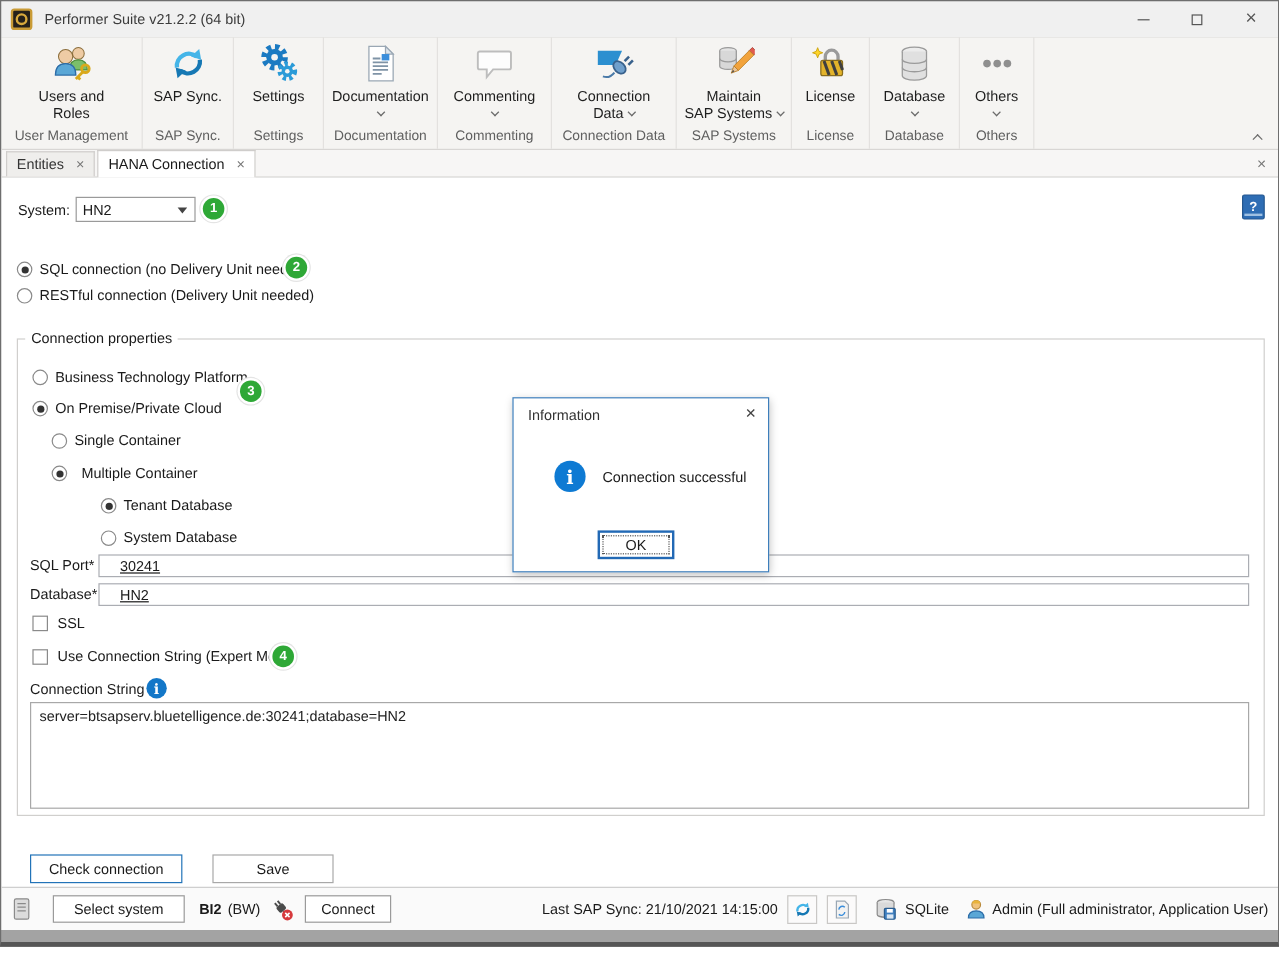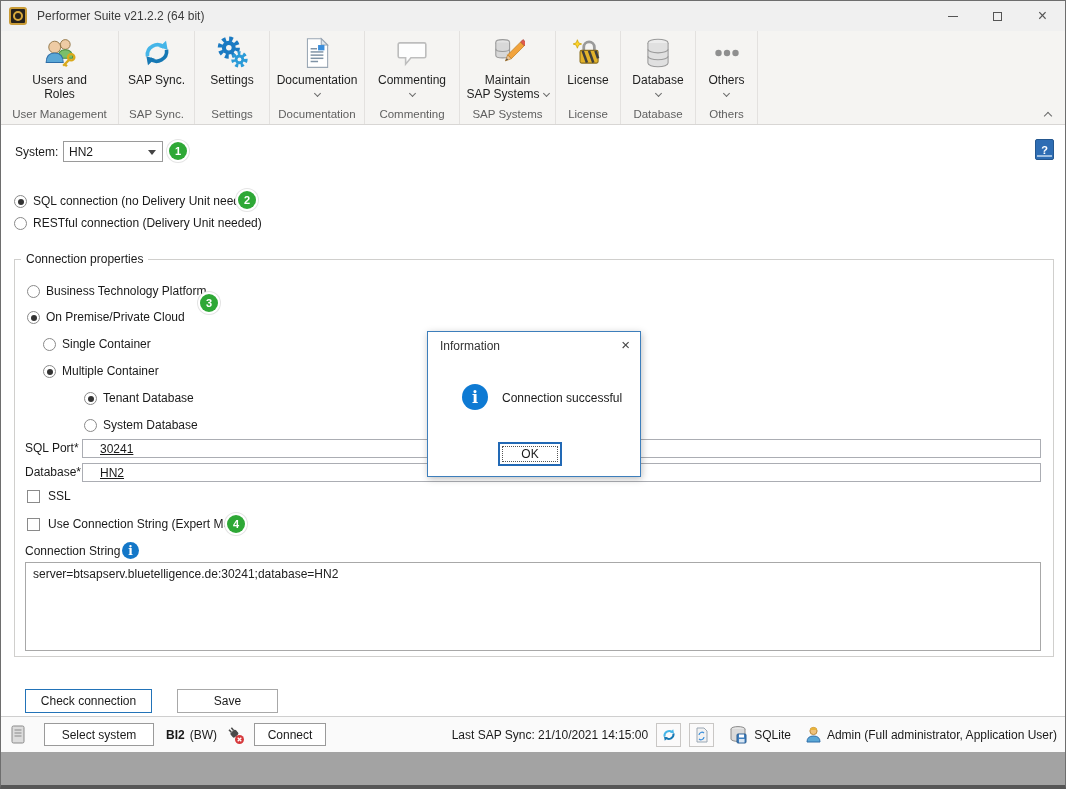--- a/index.html
+++ b/index.html
@@ -174,20 +174,35 @@
     <div class="rgroup w-comment">
       <svg class="ricon" viewBox="0 0 32 32">
         <path d="M4.5 6.5 h23 a1.5 1.5 0 0 1 1.5 1.5 v11 a1.5 1.5 0 0 1 -1.5 1.5 h-12.5 l-5 6 v-6 h-5.5 a1.5 1.5 0 0 1 -1.5 -1.5 v-11 a1.5 1.5 0 0 1 1.5 -1.5 z" fill="#fdfdfd" stroke="#bdbdbd" stroke-width="1.5"></path>
       </svg>
       <div class="rlabel">Commenting</div>
       <div class="chev-line"><span class="chev"></span></div>
       <div class="rspacer"></div>
       <div class="rgname">Commenting</div>
     </div>
 
+    <div class="rgroup w-conn">
+      <svg class="ricon" viewBox="0 0 32 32">
+        <polygon points="3,6 22,6 17,17 3,17" fill="#2b8fd0"></polygon>
+        <ellipse cx="20" cy="19" rx="4" ry="5.6" transform="rotate(-45 20 19)" fill="#6f9fcc" stroke="#38618c" stroke-width="1.4"></ellipse>
+        <line x1="24" y1="14" x2="27.5" y2="10.5" stroke="#38618c" stroke-width="2"></line>
+        <line x1="27" y1="17" x2="30.5" y2="13.5" stroke="#38618c" stroke-width="2"></line>
+        <path d="M16 23 q-4 5 -9 3" fill="none" stroke="#4a7aa8" stroke-width="1.6"></path>
+      </svg>
+      <div class="rlabel">
+        <div>Connection</div>
+        <div><span>Data</span><span class="chev chev-inline"></span></div>
+      </div>
+      <div class="rspacer"></div>
+      <div class="rgname">Connection Data</div>
+    </div>
 
     <div class="rgroup w-maintain">
       <svg class="ricon" viewBox="0 0 32 32">
         <ellipse cx="11" cy="6" rx="6.5" ry="2.6" fill="#e4e4e4" stroke="#9a9a9a"></ellipse>
         <path d="M4.5 6 v12 a6.5 2.6 0 0 0 13 0 v-12" fill="#d8d8d8" stroke="#9a9a9a"></path>
         <path d="M4.5 12 a6.5 2.6 0 0 0 13 0" fill="none" stroke="#9a9a9a"></path>
         <g transform="rotate(45 22 15)">
           <rect x="19.5" y="1" width="5" height="3.5" fill="#e05a4e" stroke="#a33c33" stroke-width="0.6"></rect>
           <rect x="19.5" y="4.5" width="5" height="17" fill="#f2a33c" stroke="#b97a1e" stroke-width="0.6"></rect>
           <polygon points="19.5,21.5 24.5,21.5 22,27" fill="#e8c49a" stroke="#b97a1e" stroke-width="0.6"></polygon>
@@ -239,20 +254,31 @@
       <div class="rlabel">Others</div>
       <div class="chev-line"><span class="chev"></span></div>
       <div class="rspacer"></div>
       <div class="rgname">Others</div>
     </div>
 
     <div class="rgroup rfill"></div>
     <div class="ribbon-collapse"><span class="chev"></span></div>
   </div>
 
+  <div class="tabstrip">
+    <div class="dtab inactive">
+      <span>Entities</span>
+      <span class="tab-x"></span>
+    </div>
+    <div class="dtab active">
+      <span>HANA Connection</span>
+      <span class="tab-x"></span>
+    </div>
+    <div class="strip-x"></div>
+  </div>
 
   <div class="content">
 
     <div class="lbl" style="left:14px;top:20px;">System:</div>
     <div class="combo">
       <span>HN2</span>
       <span class="combo-arrow"></span>
     </div>
     <div class="badge" style="left:168px;top:17px;">1</div>
     <div class="helpbook">?</div>
@@ -271,21 +297,21 @@
     <div class="lbl" style="left:45px;top:159px;">Business Technology Platform</div>
     <div class="badge" style="left:199px;top:169px;">3</div>
 
     <div class="radio sel" style="left:26px;top:186px;"></div>
     <div class="lbl" style="left:45px;top:185px;">On Premise/Private Cloud</div>
 
     <div class="radio" style="left:42px;top:213px;"></div>
     <div class="lbl" style="left:61px;top:212px;text-align:right;">Single Container</div>
 
     <div class="radio sel" style="left:42px;top:240px;"></div>
-    <div class="lbl" style="left:61px;top:239px;">Multiple Container</div>
+    <div class="lbl" style="left:67px;top:239px;">Multiple Container</div>
 
     <div class="radio sel" style="left:83px;top:267px;"></div>
     <div class="lbl" style="left:102px;top:266px;">Tenant Database</div>
 
     <div class="radio" style="left:83px;top:294px;"></div>
     <div class="lbl" style="left:102px;top:293px;">System Database</div>
 
     <div class="lbl" style="left:24px;top:316px;">SQL Port*</div>
     <div class="tin" style="left:81px;top:314px;width:959px;">30241</div>
 

